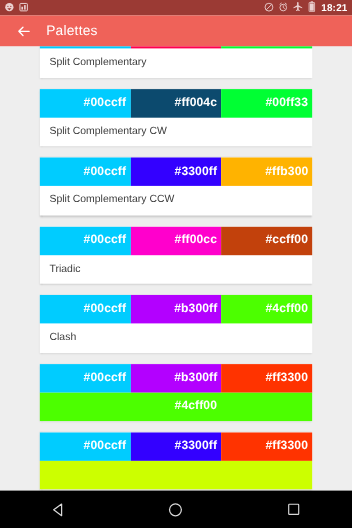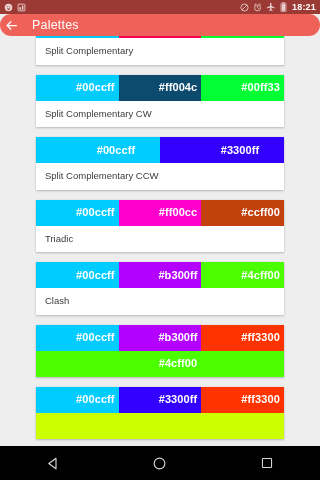--- a/index.html
+++ b/index.html
@@ -30,26 +30,26 @@
   .status-right { display:flex; align-items:center; gap:4px; margin-left:auto; }
   .sb-icon { display:block; opacity:.92; }
   .status-time {
     font-size:9px; font-weight:bold; color:#ffffff;
     letter-spacing:.2px; line-height:1;
     padding-left:1px;
   }
 
   
   .toolbar {
-    height:22px;
+    height:28px;
     background:#ef6259;
     display:flex; align-items:center;
-    padding-left:2px;
+    padding-left:12px;
     flex:none;
-    position:relative; z-index:5;border-radius:11px;
+    position:relative; z-index:5;
   }
   .back-btn {
     width:18px; height:18px;
     display:flex; align-items:center; justify-content:center;
     cursor:pointer;
   }
   .toolbar-title {
     color:#ffffff;
     font-size:12.5px;
     margin-left:12px;
@@ -193,20 +193,23 @@
         <div class="card-name">Split Complementary CW</div>
       </div>
       <div class="card">
         <div class="swatch-row">
           <div class="swatch" style="background: rgb(0, 204, 255);">
             <span class="swatch-label">#00ccff</span>
           </div>
           <div class="swatch" style="background: rgb(51, 0, 255);">
             <span class="swatch-label">#3300ff</span>
           </div>
+          <div class="swatch" style="background: rgb(255, 179, 0);">
+            <span class="swatch-label">#ffb300</span>
+          </div>
         </div>
         <div class="card-name">Split Complementary CCW</div>
       </div>
       <div class="card">
         <div class="swatch-row">
           <div class="swatch" style="background: rgb(0, 204, 255);">
             <span class="swatch-label">#00ccff</span>
           </div>
           <div class="swatch" style="background: rgb(255, 0, 204); text-align: right;">
             <span class="swatch-label">#ff00cc</span>

